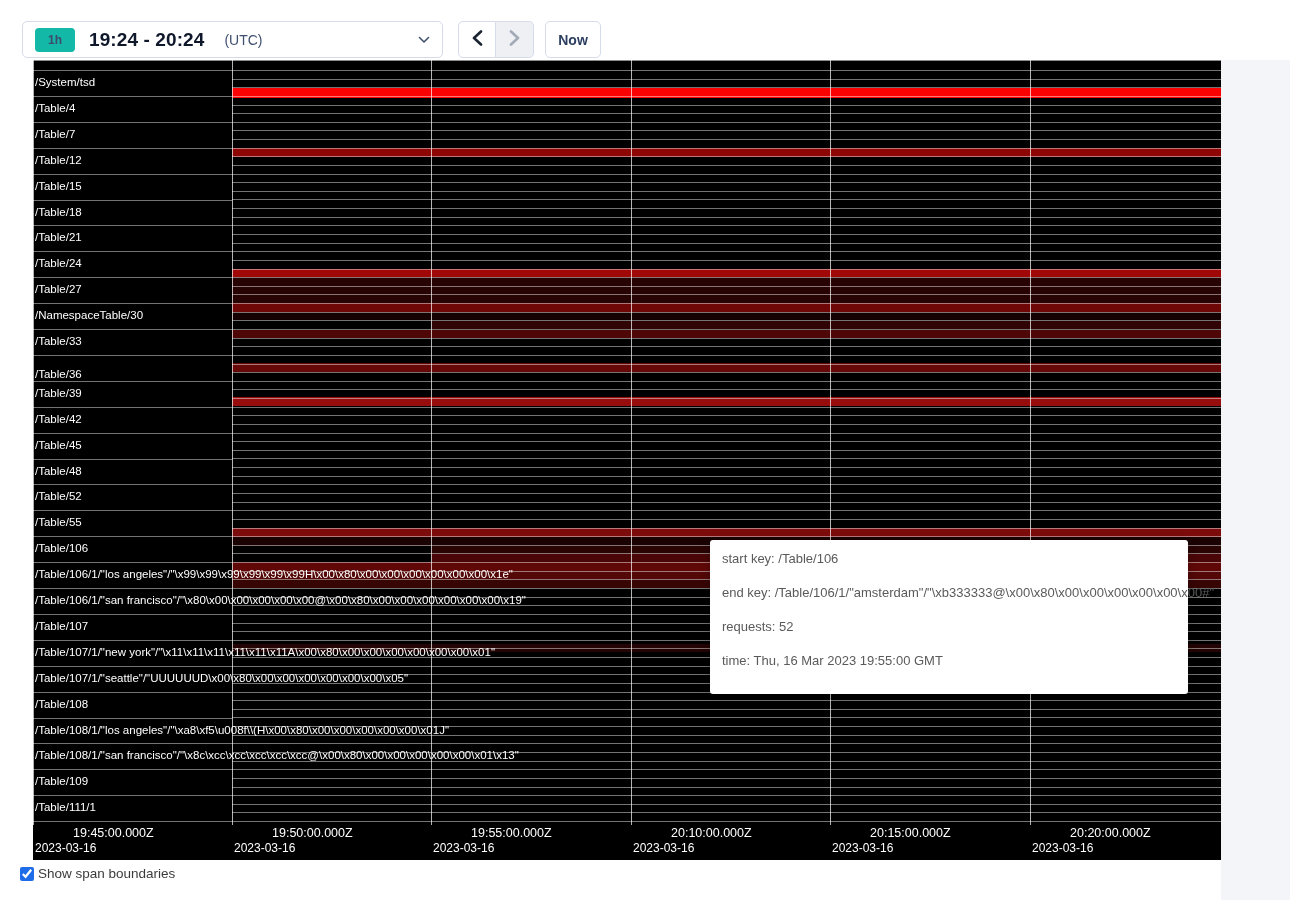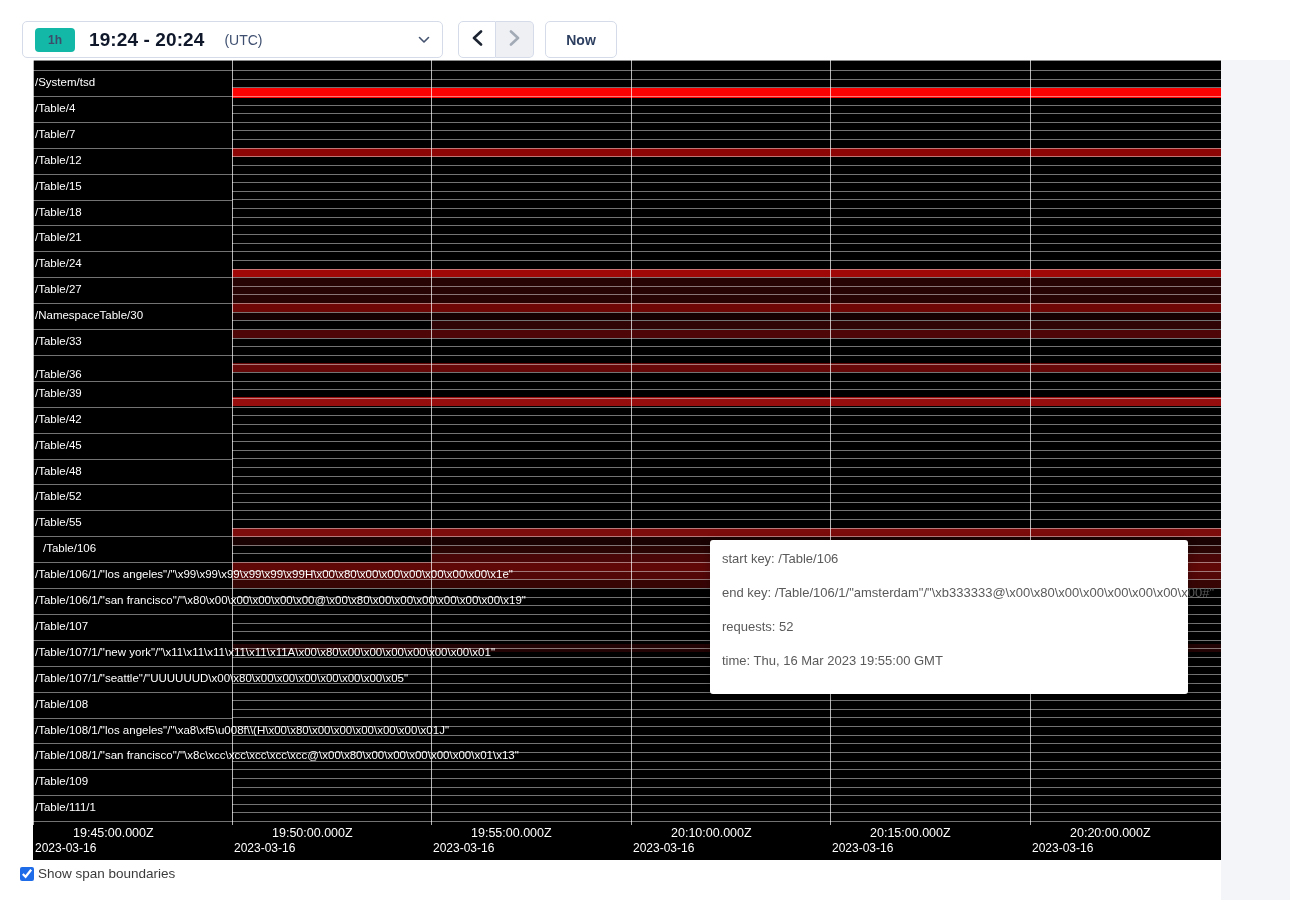--- a/index.html
+++ b/index.html
@@ -13,21 +13,21 @@
   .duration-badge{background:#14b8a6;color:#3c4c6b;font-size:12px;font-weight:700;
     border-radius:4px;padding:5px 13px;margin-right:14px;}
   .time-range{color:#0f172a;font-size:19px;font-weight:700;letter-spacing:.1px;}
   .time-zone{color:#3e4f70;font-size:14px;font-weight:400;margin-left:20px;}
   .caret{margin-left:auto;display:flex;align-items:center;}
   .btn-group{position:absolute;left:458px;top:21px;height:37px;display:flex;}
   .nav-btn{width:38px;height:37px;box-sizing:border-box;border:1px solid #d5dbe8;background:#fff;
     display:flex;align-items:center;justify-content:center;cursor:pointer;padding:0;}
   .nav-btn.prev{border-radius:5px 0 0 5px;}
   .nav-btn.next{border-radius:0 5px 5px 0;background:#eef0f4;border-left:none;cursor:default;}
-  .now-btn{position:absolute;left:545px;top:21px;width:72px;height:37px;box-sizing:border-box;
+  .now-btn{position:absolute;left:545px;top:21px;width:56px;height:37px;box-sizing:border-box;
     border:1px solid #d5dbe8;background:#fff;border-radius:5px;color:#2d3f60;font-size:14px;
     font-weight:700;font-family:"Liberation Sans",sans-serif;cursor:pointer;}
 
   
   .right-strip{position:absolute;left:1221px;top:60px;width:69px;height:840px;background:#f4f5f9;}
 
   
   .chart{position:absolute;left:33px;top:60px;width:1188px;height:800px;background:#000;}
   .band{position:absolute;z-index:1;}
   .hline-top{position:absolute;left:0;top:0;width:1188px;height:1px;background:rgba(255,255,255,.55);z-index:2;}
@@ -129,21 +129,21 @@
       <div class="row-label" style="top: 223.2px;">/Table/27</div>
       <div class="row-label" style="top: 249.1px;">/NamespaceTable/30</div>
       <div class="row-label" style="top: 275px;">/Table/33</div>
       <div class="row-label" style="top: 291px; margin-top: 17px;">/Table/36</div>
       <div class="row-label" style="top: 326.8px;">/Table/39</div>
       <div class="row-label" style="top: 352.7px;">/Table/42</div>
       <div class="row-label" style="top: 378.6px;">/Table/45</div>
       <div class="row-label" style="top: 404.5px;">/Table/48</div>
       <div class="row-label" style="top: 430.4px;">/Table/52</div>
       <div class="row-label" style="top: 456.3px;">/Table/55</div>
-      <div class="row-label" style="top: 482.2px; margin-left: 8px;">/Table/106</div>
+      <div class="row-label" style="top: 482.2px;">/Table/106</div>
       <div class="row-label" style="top: 508.1px;">/Table/106/1/"los angeles"/"\x99\x99\x99\x99\x99\x99H\x00\x80\x00\x00\x00\x00\x00\x00\x1e"</div>
       <div class="row-label" style="top: 534px;">/Table/106/1/"san francisco"/"\x80\x00\x00\x00\x00\x00@\x00\x80\x00\x00\x00\x00\x00\x00\x19"</div>
       <div class="row-label" style="top: 559.9px;">/Table/107</div>
       <div class="row-label" style="top: 585.8px;">/Table/107/1/"new york"/"\x11\x11\x11\x11\x11\x11A\x00\x80\x00\x00\x00\x00\x00\x00\x01"</div>
       <div class="row-label" style="top: 611.7px;">/Table/107/1/"seattle"/"UUUUUUD\x00\x80\x00\x00\x00\x00\x00\x00\x05"</div>
       <div class="row-label" style="top: 637.6px;">/Table/108</div>
       <div class="row-label" style="top: 663.5px;">/Table/108/1/"los angeles"/"\xa8\xf5\u008f\\(H\x00\x80\x00\x00\x00\x00\x00\x01J"</div>
       <div class="row-label" style="top: 689.4px;">/Table/108/1/"san francisco"/"\x8c\xcc\xcc\xcc\xcc\xcc@\x00\x80\x00\x00\x00\x00\x00\x01\x13"</div>
       <div class="row-label" style="top: 715.3px;">/Table/109</div>
       <div class="row-label" style="top: 741.2px;">/Table/111/1</div>

